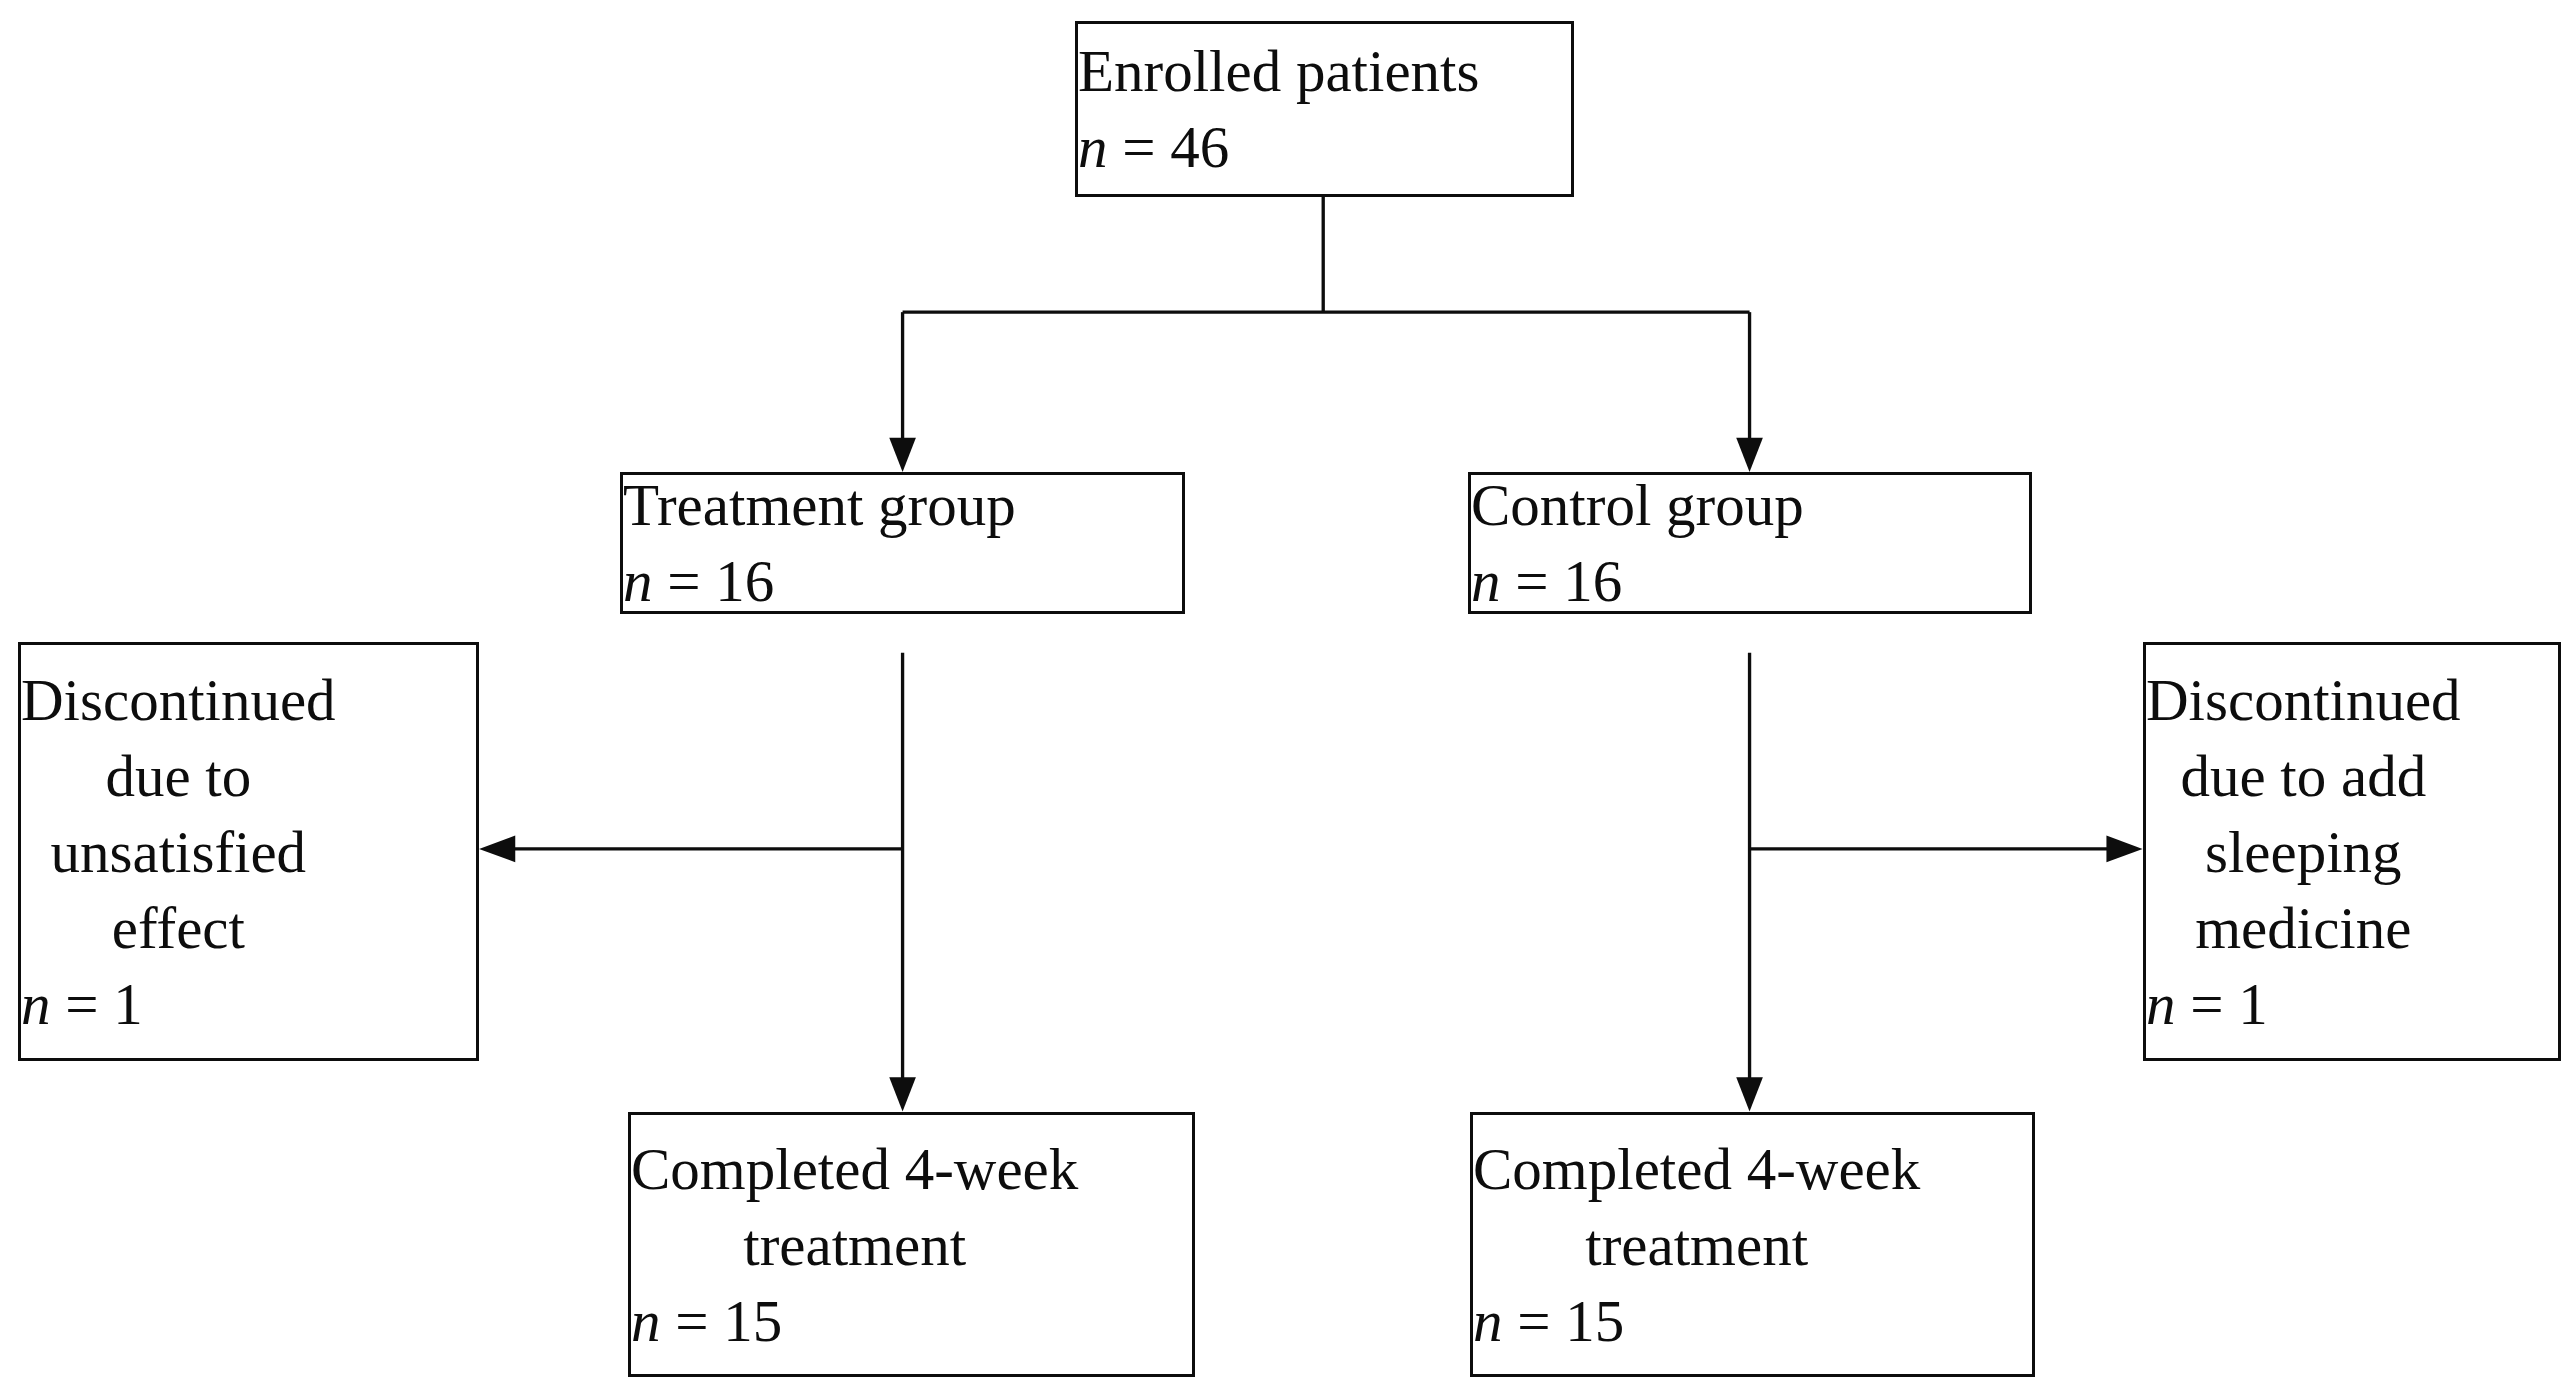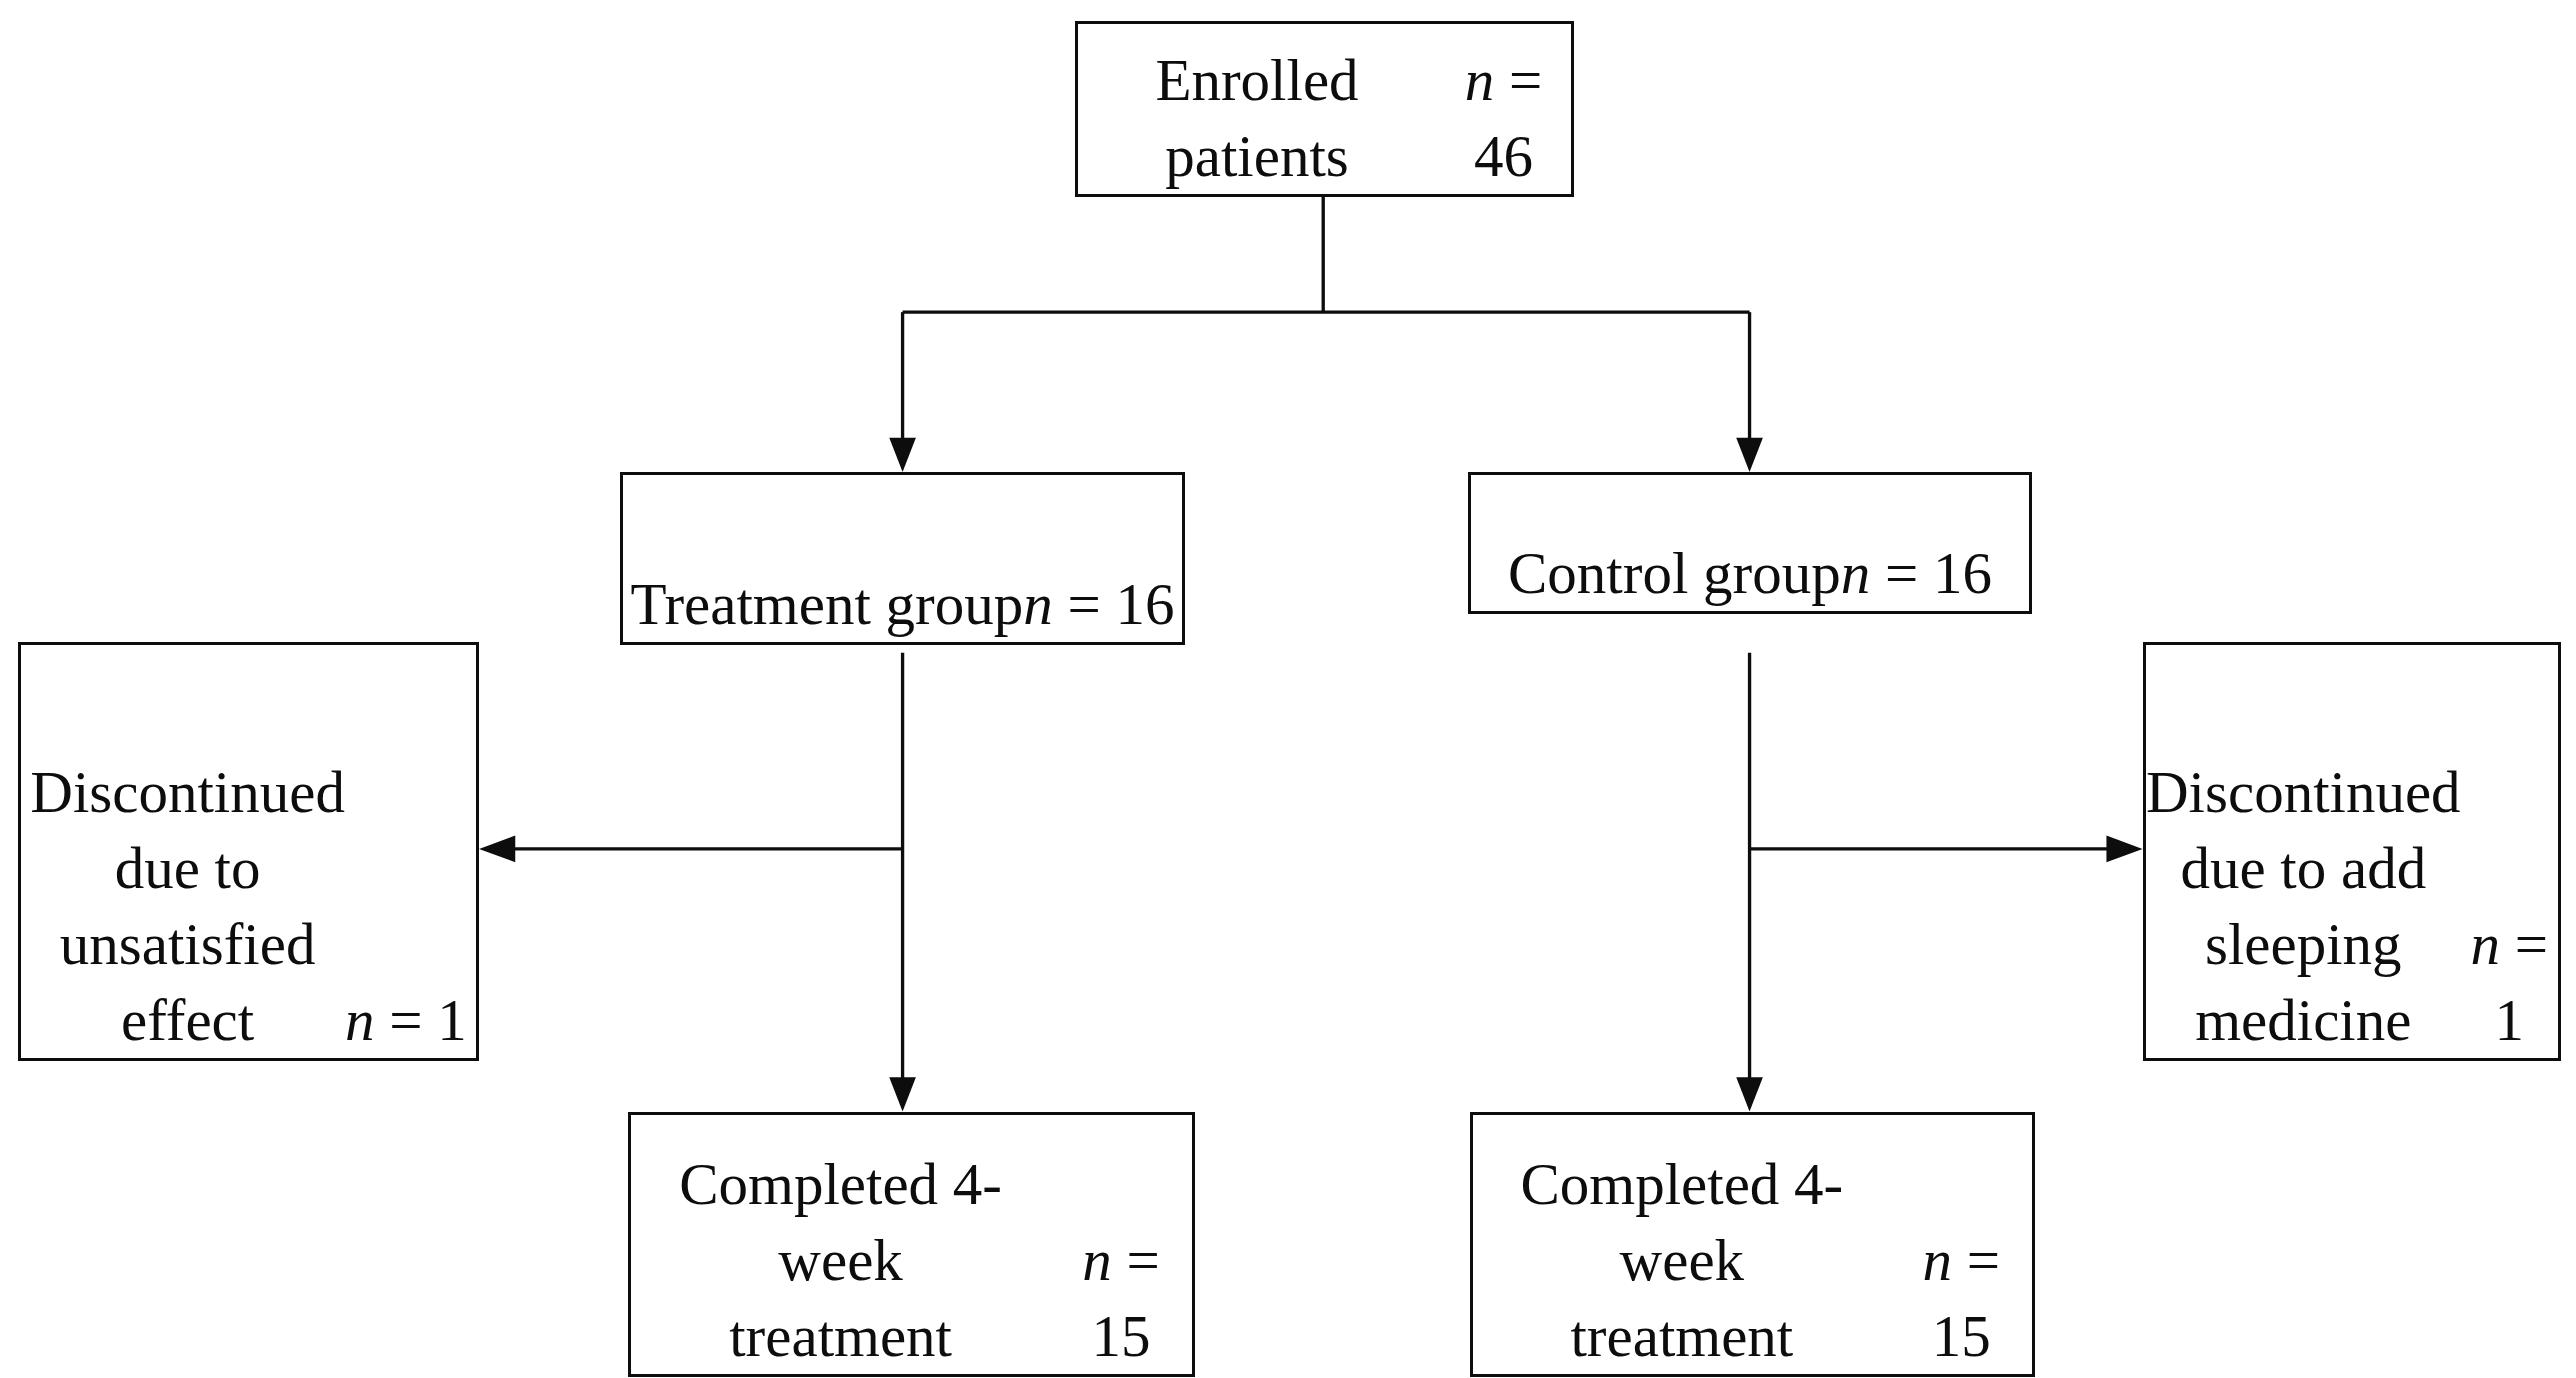--- a/index.html
+++ b/index.html
@@ -31,40 +31,40 @@
   #connectors polygon {
     fill: #0d0d0d;
     stroke: none;
   }
   .box {
     position: absolute;
     box-sizing: border-box;
     border: 3.8px solid #0d0d0d;
     background: #ffffff;
     display: flex;
-    flex-direction: row;
+    flex-direction: column;
     justify-content: center;
-    align-items: flex-end;
+    align-items: flex-start;
     text-align: center;
     font-size: 59px;
     line-height: 76px;
   }
   .box-label {
     white-space: pre-line;
     display: block;
   }
   .n-line {
     display: block;
   }
   .n-line i {
     font-style: italic;
   }
   
   #box-enrolled        { left: 1075px; top:   21px; width: 499px; height: 176px; }
-  #box-treatment       { left:  620px; top:  472px; width: 565px; height: 173px; }
+  #box-treatment       { left:  620px; top:  472px; width: 565px; height: 142px; }
   #box-control         { left: 1468px; top:  472px; width: 564px; height: 142px; }
   #box-disc-left       { left:   18px; top:  642px; width: 461px; height: 419px; }
   #box-disc-right      { left: 2143px; top:  642px; width: 418px; height: 419px; }
   #box-completed-left  { left:  628px; top: 1112px; width: 567px; height: 265px; }
   #box-completed-right { left: 1470px; top: 1112px; width: 565px; height: 265px; }
 </style>
 </head>
 <body>
 
 <div id="canvas">

